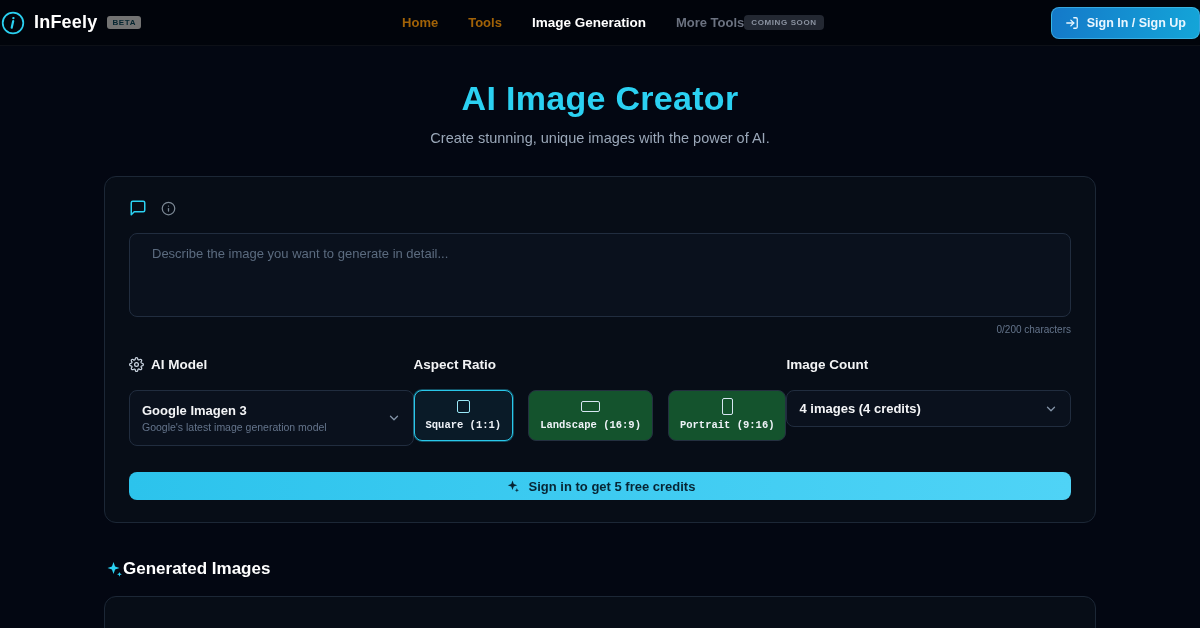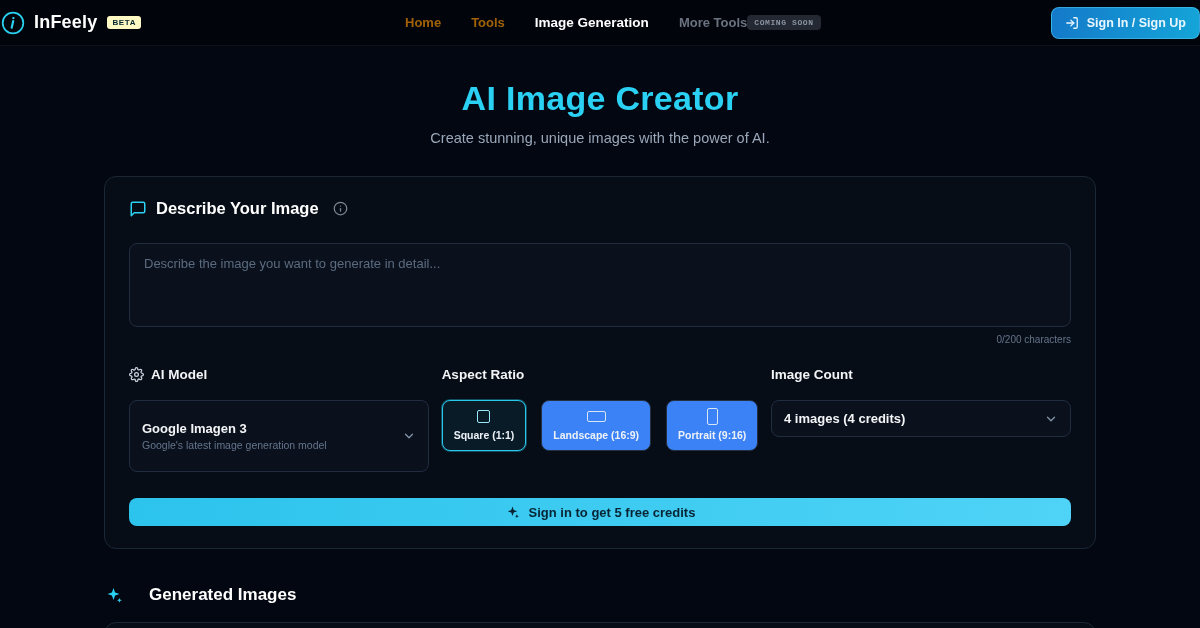--- a/index.html
+++ b/index.html
@@ -17,32 +17,32 @@
     border-bottom:1px solid rgba(255,255,255,0.05);
     display:flex;
     align-items:center;
     justify-content:space-between;
     padding:0 0;
   }
   .brand { display:flex; align-items:center; gap:8px; min-width:175px; cursor:pointer; }
   .brand-icon { width:26px; height:26px; display:block; }
   .brand-name { font-size:18px; font-weight:700; color:#ffffff; letter-spacing:.2px; }
   .beta-badge {
-    background:#fef9c3; color:#04242f;
+    background:#737373; color:#04242f;
     font-size:8px; font-weight:700; letter-spacing:.6px;
     padding:2px 5px; border-radius:3px; margin-left:2px;
   }
   .nav-center { flex:1; display:flex; align-items:center; justify-content:center; gap:30px; }
   .nav-link { font-size:13px; font-weight:600; color:#a16207; cursor:pointer; white-space:nowrap; }
   .nav-link.active { color:#ffffff; font-weight:700; font-size:13.5px; }
   .nav-link.disabled { color:#6b7280; cursor:default; display:flex; align-items:center; gap:0; }
   .soon-badge {
     background:#232832; color:#8b93a1;
     font-size:8px; font-weight:700; letter-spacing:.6px;
-    padding:3px 7px; border-radius:4px;font-family:Liberation Mono, monospace;
+    padding:3px 7px; border-radius:4px;
   }
   .signin-btn {
     min-width:148px;
     display:flex; align-items:center; justify-content:center; gap:8px;
     background:linear-gradient(100deg,#1479c9 0%, #14a5d8 100%);
     border:1px solid rgba(84,198,240,.55);
     color:#eaf7ff; font-size:12.5px; font-weight:600;
     padding:8px 13px; border-radius:8px; cursor:pointer;
     font-family:"Liberation Sans", sans-serif;
   }
@@ -60,82 +60,82 @@
     border:1px solid #1c2736;
     border-radius:12px;
     padding:22px 24px 22px;
   }
   .card-header { display:flex; align-items:center; gap:9px; }
   .card-header svg.msg { width:18px; height:18px; color:#2bd1f2; }
   .card-title { font-size:16.5px; font-weight:700; color:#ffffff; }
   .info-icon { width:15px; height:15px; color:#7b8794; margin-left:5px; cursor:pointer; }
 
   .prompt-box {
-    margin-top:25px; width:100%; height:84px;
+    margin-top:16px; width:100%; height:84px;
     background:#0a111d;
     border:1px solid #212d3f; border-radius:8px;
-    padding:12px 14px;
+    padding:12px 22px;
     color:#e5e7eb; font-size:13px;
     font-family:"Liberation Sans", sans-serif;
     resize:none; outline:none; display:block;
   }
   .prompt-box::placeholder { color:#5b6b7f; }
   .char-count { text-align:right; font-size:10px; color:#64748b; margin-top:7px; }
 
   
   .controls { display:flex; justify-content:space-between; align-items:flex-start; margin-top:22px; }
   .ctrl-label { display:flex; align-items:center; gap:7px; font-size:13.5px; font-weight:700; color:#f3f4f6; margin-bottom:18px; }
   .ctrl-label svg { width:15px; height:15px; color:#cbd5e1; }
 
   .col-model, .col-count { width:300px; }
 
   .select-box {
     background:#0a111d; border:1px solid #212d3f; border-radius:8px;
     display:flex; align-items:center; justify-content:space-between;
-    padding:20px 12px; cursor:pointer;
+    padding:12px 12px; cursor:pointer;
   }
   .select-box .sel-main { font-size:13px; font-weight:600; color:#f3f4f6; }
   .select-box .sel-desc { font-size:10.5px; color:#64748b; margin-top:3px; }
   .select-box svg.chev { width:14px; height:14px; color:#8494a7; flex:none; }
   .select-box.single { padding:10px 12px; }
 
   .aspect-row { display:flex; gap:15px; }
   .aspect-btn {
     display:flex; flex-direction:column; align-items:center; justify-content:center; gap:6px;
-    background:#3b82f6; border:1px solid #243040; border-radius:8px;
+    background:#14532d; border:1px solid #243040; border-radius:8px;
     padding:9px 11px; min-width:70px; cursor:pointer;
     font-family:"Liberation Sans", sans-serif;
   }
   .aspect-btn.selected {
     border-color:#29c8ea;
     background:#0a1b28;
     box-shadow:0 0 0 1px rgba(41,200,234,.35);
   }
   .aspect-btn .shape { border:1.5px solid #d8e6f3; border-radius:2px; }
   .aspect-btn.selected .shape { border-color:#9be9f8; }
   .shape-square { width:13px; height:13px; }
   .shape-landscape { width:19px; height:11px; margin:1px 0; }
   .shape-portrait { width:11px; height:17px; margin:-2px 0; }
-  .aspect-btn .aspect-label { font-size:10.5px; font-weight:700; color:#eef2f7; white-space:nowrap; }
+  .aspect-btn .aspect-label { font-size:10.5px; font-weight:700; color:#eef2f7; white-space:nowrap;font-family:Liberation Mono, monospace; }
 
   
   .submit-btn {
     margin-top:26px; width:100%; height:28px;
     display:flex; align-items:center; justify-content:center; gap:9px;
     background:linear-gradient(90deg,#2cc3ec 0%, #4fd3f6 100%);
     border:none; border-radius:8px; cursor:pointer;
     color:#072534; font-size:13px; font-weight:700;
     font-family:"Liberation Sans", sans-serif;
   }
   .submit-btn svg { width:15px; height:15px; }
 
   
   .results-heading {
     width:992px; margin:36px auto 0;
-    display:flex; align-items:center; gap:26px;
+    display:flex; align-items:center; gap:0;
   }
   .results-heading svg { width:19px; height:19px; color:#2bd1f2; }
   .results-title { font-size:17px; font-weight:700; color:#ffffff; }
 
   .results-panel {
     width:992px; margin:17px auto 0; height:80px;
     background:#070d17; border:1px solid #1c2736; border-radius:12px;
   }
 </style>
 </head>
@@ -174,21 +174,20 @@
 <div class="hero">
   <div class="hero-title">AI Image Creator</div>
   <div class="hero-subtitle">Create stunning, unique images with the power of AI.</div>
 </div>
 
 <div class="card">
   <div class="card-header">
     <svg class="msg" viewBox="0 0 24 24" fill="none" stroke="currentColor" stroke-width="2" stroke-linecap="round" stroke-linejoin="round">
       <path d="M21 15a2 2 0 0 1-2 2H7l-4 4V5a2 2 0 0 1 2-2h14a2 2 0 0 1 2 2z"></path>
     </svg>
-    <span class="card-title">Describe Your Image</span>
     <svg class="info-icon" viewBox="0 0 24 24" fill="none" stroke="currentColor" stroke-width="2" stroke-linecap="round" stroke-linejoin="round">
       <circle cx="12" cy="12" r="10"></circle>
       <line x1="12" y1="16" x2="12" y2="12"></line>
       <line x1="12" y1="8" x2="12.01" y2="8"></line>
     </svg>
   </div>
 
   <textarea class="prompt-box" placeholder="Describe the image you want to generate in detail..." style=""></textarea>
   <div class="char-count">0/200 characters</div>
 

